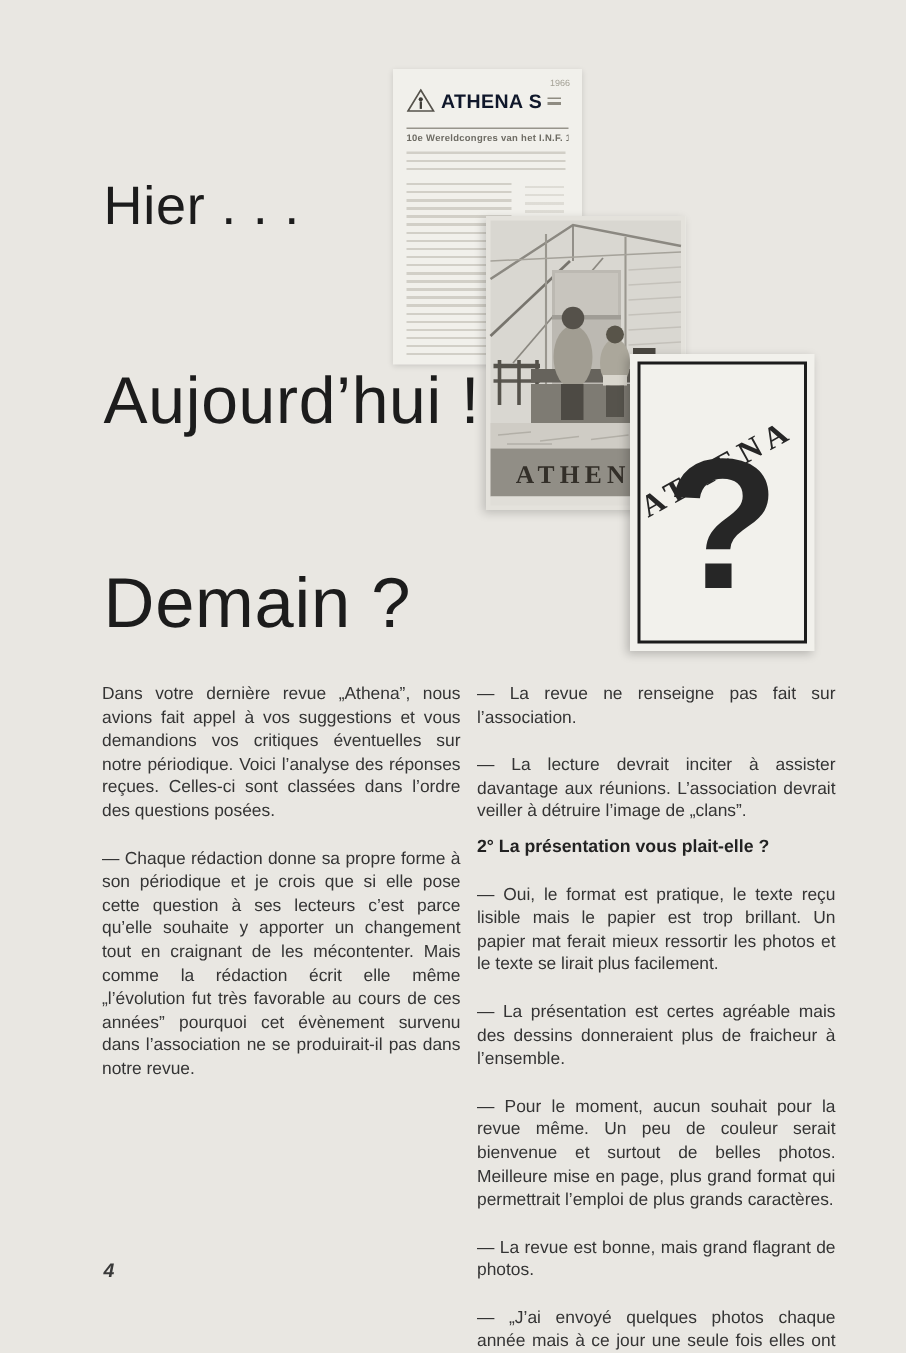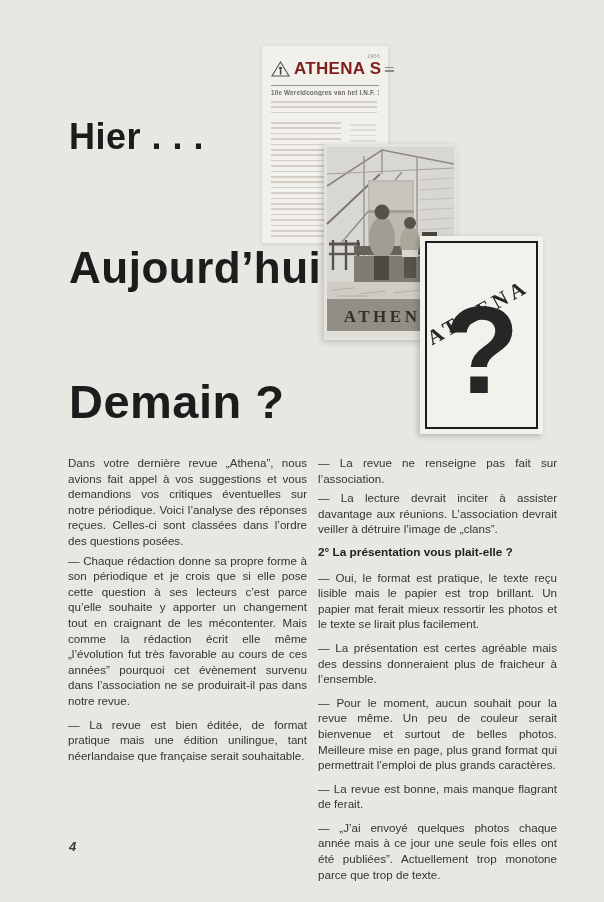--- a/index.html
+++ b/index.html
@@ -2,30 +2,30 @@
 <html><head>
 <meta charset="utf-8">
 <style>
   html,body{margin:0;padding:0;background:#b7b5b0;}
   .page{
     position:relative;width:604px;height:902px;margin:0 auto;
     background:#e9e7e2;overflow:hidden;
     font-family:"Liberation Sans",sans-serif;color:#323232;
   }
   
-  .display-h{position:absolute;margin:0;font-weight:700;color:#1c1c1c;letter-spacing:.5px;line-height:1;}
+  .display-h{position:absolute;margin:0;font-weight:400;color:#1c1c1c;letter-spacing:.5px;line-height:1;}
   .h-yesterday{left:69px;top:119px;font-size:36px;}
   .h-today{left:69px;top:246px;font-size:44px;}
   .h-tomorrow{left:69px;top:346px;font-size:47px;margin-top:32px;}
 
   
   .doc{position:absolute;left:262px;top:46px;width:126px;height:197px;
        background:#f1f0eb;box-shadow:0 1px 4px rgba(0,0,0,.14);}
   .doc-head{position:absolute;left:9px;top:13px;display:flex;align-items:center;gap:4px;}
-  .doc-title{font-size:17px;font-weight:700;color:#7f1d1d;letter-spacing:.3px;white-space:nowrap;}
+  .doc-title{font-size:13px;font-weight:700;color:#0f172a;letter-spacing:.3px;white-space:nowrap;}
   .doc-suffix{display:flex;flex-direction:column;gap:2px;}
   .doc-suffix i{display:block;width:9px;height:1.5px;background:#8f8c82;}
   .doc-date{position:absolute;right:8px;top:7px;font-size:6px;color:#a3a095;}
   .doc-congress{position:absolute;left:9px;top:39px;width:108px;border-top:1px solid #97948b;
        padding-top:3px;font-size:6.3px;font-weight:700;color:#6d6b63;letter-spacing:.2px;white-space:nowrap;overflow:hidden;}
   .doc-lines{position:absolute;left:9px;
        background:repeating-linear-gradient(180deg,#c7c4bb 0 1.6px,rgba(0,0,0,0) 1.6px 5.4px);
        opacity:.75;}
   .doc-lines.l1{top:55px;width:106px;height:16px;}
   .doc-lines.l2{top:76px;width:70px;height:118px;}
@@ -42,21 +42,21 @@
   .card-frame{position:absolute;left:5px;top:5px;right:5px;bottom:5px;border:2.5px solid #1c1c1c;}
   .card-brand{position:absolute;left:-12px;top:64px;width:140px;text-align:center;
        transform:rotate(-29deg);font-family:"Liberation Serif","DejaVu Serif",serif;
        font-weight:700;font-size:21px;letter-spacing:4px;color:#262626;}
   .card-q{position:absolute;left:0;right:0;top:46px;text-align:center;
        font-size:124px;line-height:1.1;font-weight:700;color:#262626;}
 
   
   .columns{position:absolute;left:68px;top:455px;width:489px;display:flex;gap:11px;}
   .col{width:239px;font-size:11.6px;line-height:15.6px;text-align:justify;color:#343434;}
-  .col p{margin:4px 0 8px;}
+  .col p{margin:16px 0 8px;}
   .col p.flush{margin:0;}
   .col h3{font-size:11.8px;line-height:15.6px;font-weight:700;color:#222;margin:7px 0 9px;}
   .pagenum{position:absolute;left:69px;top:839px;font-size:13px;font-style:italic;font-weight:700;color:#3a3a3a;}
 </style>
 </head>
 <body>
 
 <div class="page">
 
   <h1 class="display-h h-yesterday">Hier . . .</h1>
@@ -146,28 +146,27 @@
   <div class="card">
     <div class="card-frame"></div>
     <div class="card-brand">ATHENA</div>
     <div class="card-q">?</div>
   </div>
 
   <div class="columns">
     <div class="col">
       <p class="flush">Dans votre dernière revue „Athena”, nous avions fait appel à vos suggestions et vous demandions vos critiques éventuelles sur notre périodique. Voici l’analyse des réponses reçues. Celles-ci sont classées dans l’ordre des questions posées.</p>
       <p>— Chaque rédaction donne sa propre forme à son périodique et je crois que si elle pose cette question à ses lecteurs c’est parce qu’elle souhaite y apporter un changement tout en craignant de les mécontenter. Mais comme la rédaction écrit elle même „l’évolution fut très favorable au cours de ces années” pourquoi cet évènement survenu dans l’association ne se produirait-il pas dans notre revue.</p>
-      <p>— La revue est bien éditée, de format pratique mais une édition unilingue, tant néerlandaise que française serait souhaitable.</p>
     </div>
     <div class="col">
       <p class="flush">— La revue ne renseigne pas fait sur l’association.</p>
       <p>— La lecture devrait inciter à assister davantage aux réunions. L’association devrait veiller à détruire l’image de „clans”.</p>
       <h3>2° La présentation vous plait-elle ?</h3>
       <p>— Oui, le format est pratique, le texte reçu lisible mais le papier est trop brillant. Un papier mat ferait mieux ressortir les photos et le texte se lirait plus facilement.</p>
       <p>— La présentation est certes agréable mais des dessins donneraient plus de fraicheur à l’ensemble.</p>
       <p>— Pour le moment, aucun souhait pour la revue même. Un peu de couleur serait bienvenue et surtout de belles photos. Meilleure mise en page, plus grand format qui permettrait l’emploi de plus grands caractères.</p>
-      <p>— La revue est bonne, mais manque flagrant de ferait.</p>
+      <p>— La revue est bonne, mais grand flagrant de photos.</p>
       <p>— „J’ai envoyé quelques photos chaque année mais à ce jour une seule fois elles ont été publiées”. Actuellement trop monotone parce que trop de texte.</p>
     </div>
   </div>
 
   <div class="pagenum">4</div>
 </div>
 
 </body></html>

